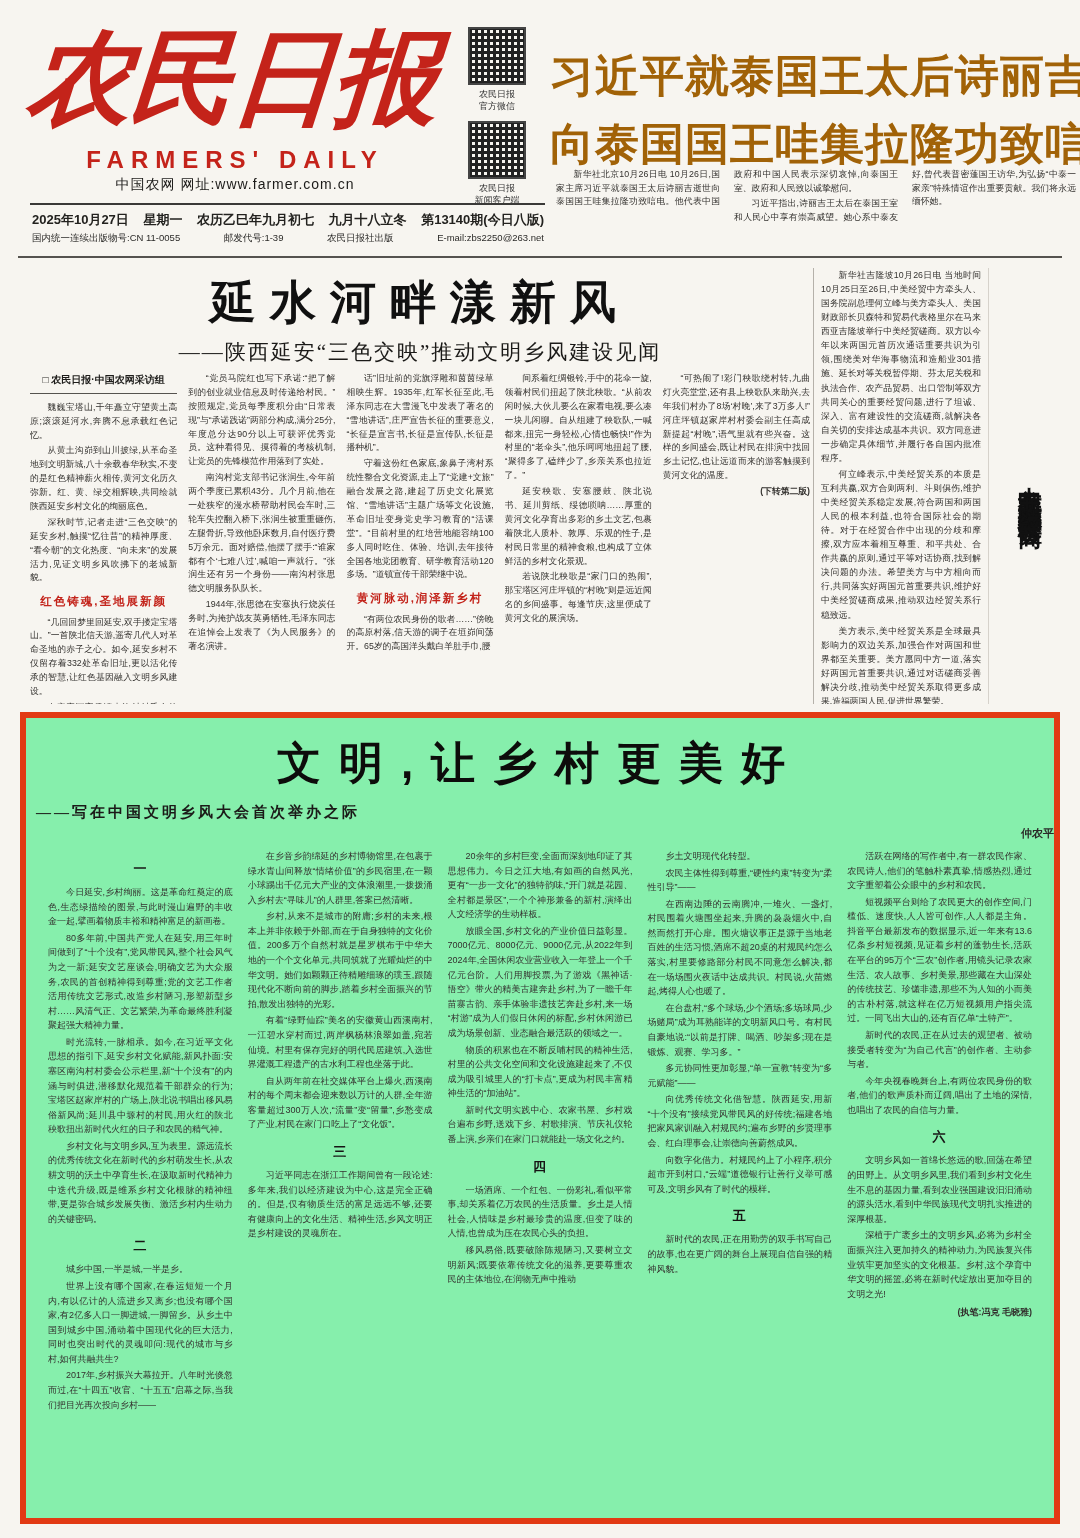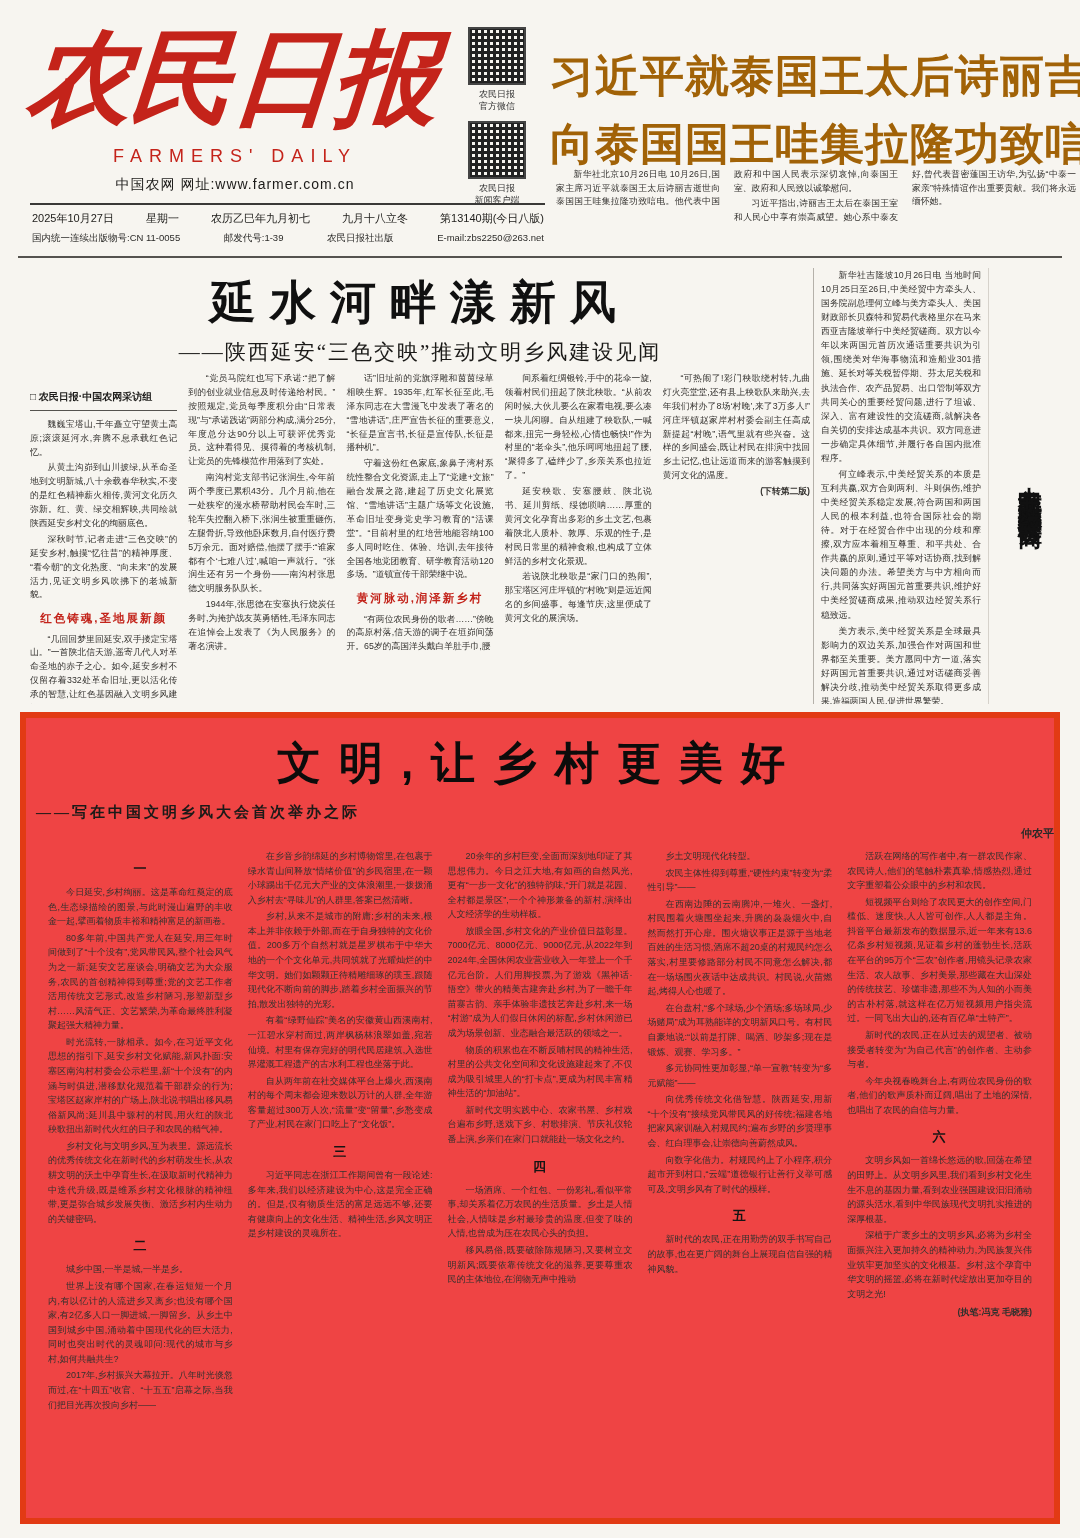--- a/index.html
+++ b/index.html
@@ -17,22 +17,22 @@
   .masthead-logo{
     position:absolute;left:28px;top:2px;width:412px;height:152px;
     font-family:"DejaVu Serif","Liberation Serif",serif;
     font-weight:bold;font-style:italic;
     font-size:104px;line-height:152px;letter-spacing:-2px;
     color:#c4231a;white-space:nowrap;
     transform:skewX(-4deg);
   }
   .masthead-en{
     position:absolute;left:30px;top:146px;width:410px;
-    text-align:center;color:#c4231a;font-weight:normal;
-    font-size:18px;letter-spacing:7px;white-space:nowrap;
+    text-align:center;color:#c4231a;font-weight:bold;
+    font-size:24px;letter-spacing:7px;white-space:nowrap;
   }
   .site-line{
     position:absolute;left:30px;top:176px;width:410px;
     text-align:center;font-weight:normal;font-size:14px;letter-spacing:1px;color:#1c1b19;
   }
   .qr-col{position:absolute;left:447px;top:28px;width:100px;}
   .qr{
     width:56px;height:56px;margin:0 auto;
     background:
       repeating-linear-gradient(0deg,#222 0 3px,transparent 3px 6px),
@@ -40,21 +40,21 @@
     outline:2px solid #444;outline-offset:-1px;
   }
   .qr-label{
     width:100%;text-align:center;font-size:9px;line-height:1.35;margin:4px 0 10px;
     color:#333;white-space:pre-line;
   }
   .rule-left{position:absolute;left:30px;top:203px;width:515px;height:2px;background:#3a3937;}
   .dateline-1{
     position:absolute;left:32px;top:211px;width:512px;
     display:flex;justify-content:space-between;
-    font-size:11px;font-weight:normal;color:#23221f;white-space:nowrap;
+    font-size:13px;font-weight:bold;color:#23221f;white-space:nowrap;
   }
   .dateline-2{
     position:absolute;left:32px;top:232px;width:512px;
     display:flex;justify-content:space-between;
     font-size:9.5px;color:#2b2a28;white-space:nowrap;
   }
   .rule-full{position:absolute;left:18px;top:256px;width:1044px;height:2px;background:#55534f;}
 
   
   .th-head{
@@ -102,21 +102,21 @@
     position:absolute;left:994px;top:270px;width:72px;height:434px;
     writing-mode:vertical-rl;text-orientation:upright;
     font-family:"Liberation Serif","DejaVu Serif",serif;
     font-weight:bold;font-size:24px;letter-spacing:2.5px;line-height:72px;
     color:#111;text-align:center;
   }
 
   
   .feat-box{
     position:absolute;left:20px;top:712px;width:1040px;height:812px;
-    box-sizing:border-box;border:6px solid #e23a14;background:#ef4444;
+    box-sizing:border-box;border:6px solid #e23a14;background:#86efac;
   }
   .feat-headline{
     margin:16px 10px 0;text-align:center;
     font-weight:900;font-size:44px;letter-spacing:18px;color:#0d0c0b;white-space:nowrap;
   }
   .feat-deck{
     margin:10px 10px 0;text-align:left;
     font-family:"Liberation Serif","DejaVu Serif",serif;
     font-weight:bold;font-size:15px;letter-spacing:3px;color:#1b1a18;white-space:nowrap;
   }
@@ -134,22 +134,22 @@
   .blk-p{text-indent:2em;}
   .blk-h{
     color:#c3241b;font-weight:bold;text-align:center;
     font-size:11.5px;letter-spacing:2px;margin:7px 0 5px;text-indent:0;
   }
   .blk-n{
     text-align:center;font-weight:bold;font-size:13px;letter-spacing:1px;
     margin:9px 0 6px;text-indent:0;color:#151413;
   }
   .blk-kicker{
-    text-indent:0;font-weight:bold;font-size:10px;
-    border-bottom:1px solid #55534f;padding:0 0 5px;margin:17px 0 7px;color:#1e1d1b;
+    text-indent:0;text-align:center;font-weight:bold;font-size:10px;
+    border-bottom:1px solid #55534f;padding:0 0 5px;margin:0 0 7px;color:#1e1d1b;
   }
   .blk-cont{text-indent:0;text-align:right;font-weight:bold;}
   .blk-sign{text-indent:0;text-align:right;font-weight:bold;margin-top:4px;}
 </style>
 </head>
 <body>
 
 <div id="page">
 
   <div class="masthead-logo">农民日报</div>

